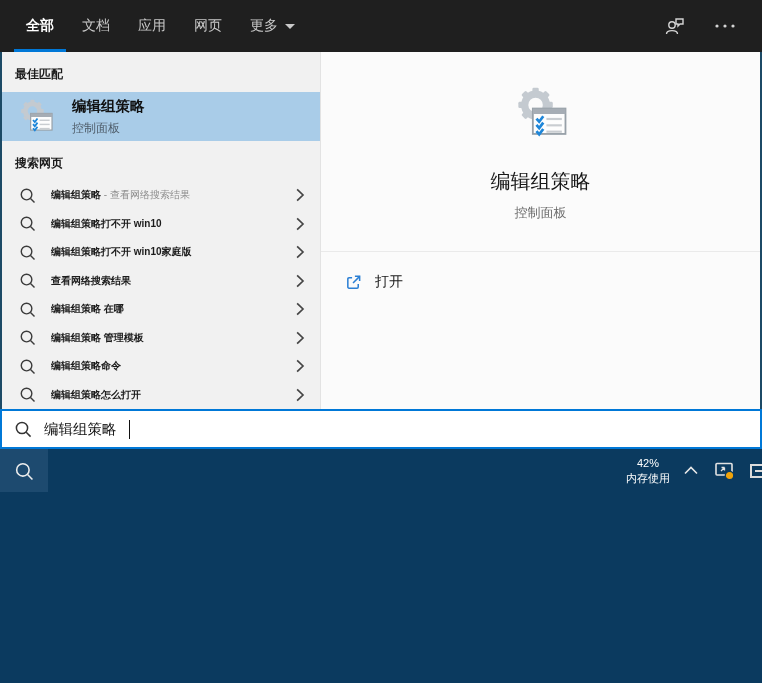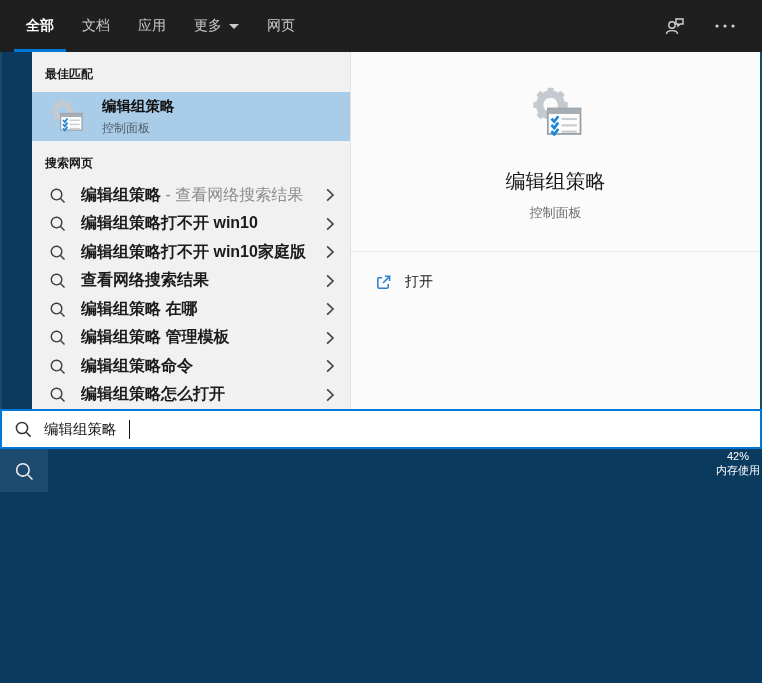--- a/index.html
+++ b/index.html
@@ -12,51 +12,51 @@
   .tab { position:relative; display:flex; align-items:center; padding:0 14px; font-size:14px; color:#c9c9c9; cursor:pointer; }
   .tab.active { color:#fff; font-weight:bold; }
   .tab.active::after { content:""; position:absolute; left:2px; right:2px; bottom:0; height:3px; background:#0078d7; }
   .caret-down { width:0; height:0; border-left:5px solid transparent; border-right:5px solid transparent;
     border-top:5px solid #c9c9c9; margin-left:7px; }
   .topbar-right { margin-left:auto; display:flex; align-items:center; gap:28px; padding-right:26px; }
   .topbar-icon { display:flex; align-items:center; cursor:pointer; }
 
   
   .body { flex:1; display:flex; min-height:0; border-left:2px solid #1c4a66; border-right:2px solid #1c4a66; }
-  .left { width:318px; background:#f1f1f1; display:flex; flex-direction:column;margin-left:30px; }
+  .left { width:318px; background:#f1f1f1; display:flex; flex-direction:column; }
   .right { flex:1; background:#fbfbfb; border-left:1px solid #e3e3e3; display:flex; flex-direction:column; }
 
   .section-h { font-size:12px; font-weight:bold; color:#1b1b1b; padding:14px 0 9px 13px; }
   .best { height:62px; background:#a9cce8; display:flex; align-items:center; padding:0 12px 0 15px; gap:17px; cursor:pointer; }
   .best-t1 { font-size:14.5px; font-weight:bold; color:#101010; }
   .best-t2 { font-size:12px; color:#4f5d6a; margin-top:4px; }
 
   .sugg { height:36px; display:flex; align-items:center; padding:0 15px 0 17px; gap:15px; cursor:pointer; }
-  .sugg-text { flex:1; font-size:16px; font-weight:600; color:#1b1b1b; white-space:nowrap; overflow:hidden; }
+  .sugg-text { flex:1; font-size:10px; font-weight:600; color:#1b1b1b; white-space:nowrap; overflow:hidden; }
   .sugg-suffix { font-weight:400; color:#8d8d8d; }
 
   
   .preview { display:flex; flex-direction:column; align-items:center; padding-top:33px; }
   .p-title { margin-top:25px; font-size:20px; color:#181818; }
   .p-sub { margin-top:9px; font-size:13px; color:#6b6b6b; }
   .divider { height:1px; background:#eaeaea; margin-top:29px; }
   .open-row { display:flex; align-items:center; gap:13px; margin:13px 8px 0 14px; padding:8px 10px; font-size:14px; color:#161616; cursor:pointer; }
 
   
   .searchbox { height:40px; background:#fff; border:2px solid #0078d7; display:flex; align-items:center;
     padding:0 12px; gap:12px; flex-shrink:0; cursor:text; }
   .sb-text { font-size:14.5px; color:#111; }
   .caret-line { width:1px; height:19px; background:#111; animation:blink 1s steps(1) infinite; }
   @keyframes blink { 50% { opacity:0; } }
 
   
   .taskbar { height:43px; background:#0b3a5f; display:flex; align-items:stretch; flex-shrink:0; overflow:hidden; }
   .tb-search { width:48px; background:#1d4a6f; display:flex; align-items:center; justify-content:center; cursor:pointer; }
   .tb-spacer { flex:1; }
-  .tb-right { display:flex; align-items:center; gap:12px; padding-right:2px;flex-direction:column; }
+  .tb-right { display:flex; align-items:center; gap:12px; padding-right:2px; }
   .tb-mem { color:#fff; font-size:11px; line-height:1.3; text-align:center; cursor:pointer; }
   .tb-btn { display:flex; align-items:center; justify-content:center; cursor:pointer; padding:4px 2px; }
   .tray-cut { width:18px; height:14px; border:2px solid #dcdcdc; border-right:none; margin-right:-8px; position:relative; }
   .tray-cut::after { content:""; position:absolute; left:3px; top:4px; width:12px; height:2px; background:#dcdcdc; }
 
   svg { display:block; }
 </style>
 </head>
 <body>
 
@@ -66,25 +66,25 @@
     <div class="tab active">
       <span>全部</span>
     </div>
     <div class="tab">
       <span>文档</span>
     </div>
     <div class="tab">
       <span>应用</span>
     </div>
     <div class="tab">
+      <span>网页</span>
+    </div>
+    <div class="tab">
       <span>更多</span>
       <span class="caret-down"></span>
-    </div>
-    <div class="tab">
-      <span>网页</span>
     </div>
     <div class="topbar-right">
       <div class="topbar-icon">
         <svg width="22" height="22" viewBox="0 0 22 22" fill="none" stroke="#d4d4d4" stroke-width="1.4">
           <circle cx="8" cy="10" r="3.2"></circle>
           <path d="M2.5 19 C2.5 14.5 13.5 14.5 13.5 19"></path>
           <path d="M12 4 h7 v5 h-3 l-2 2 v-2 h-2 z"></path>
         </svg>
       </div>
       <div class="topbar-icon">

